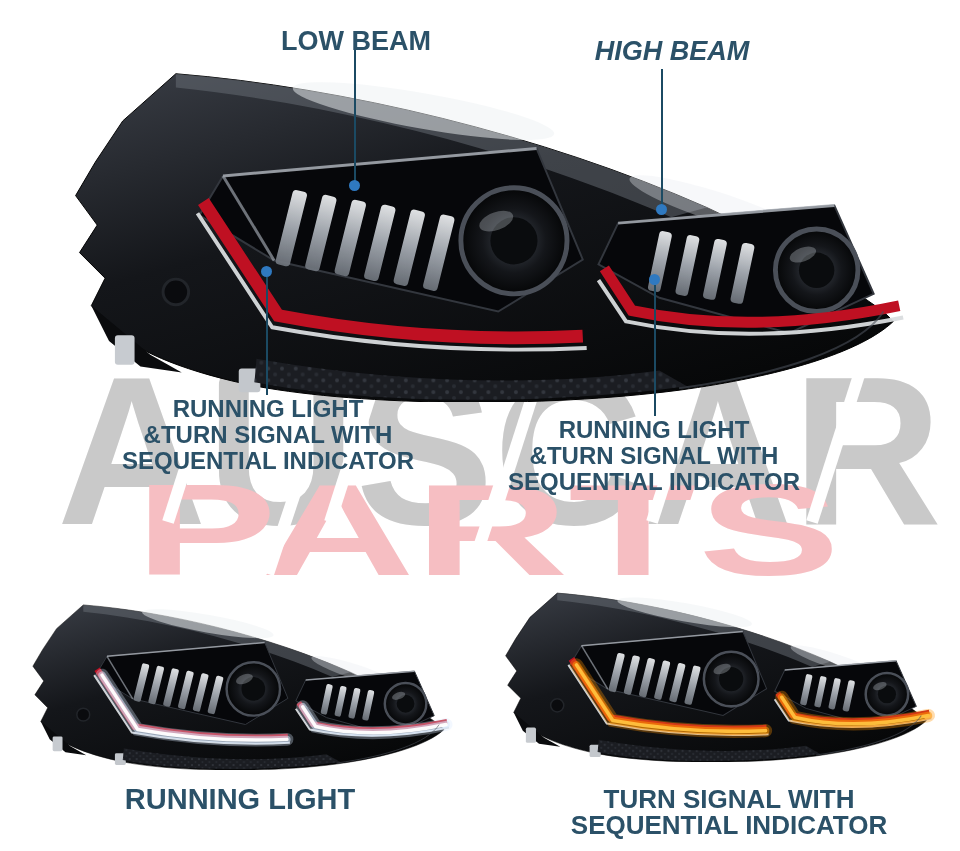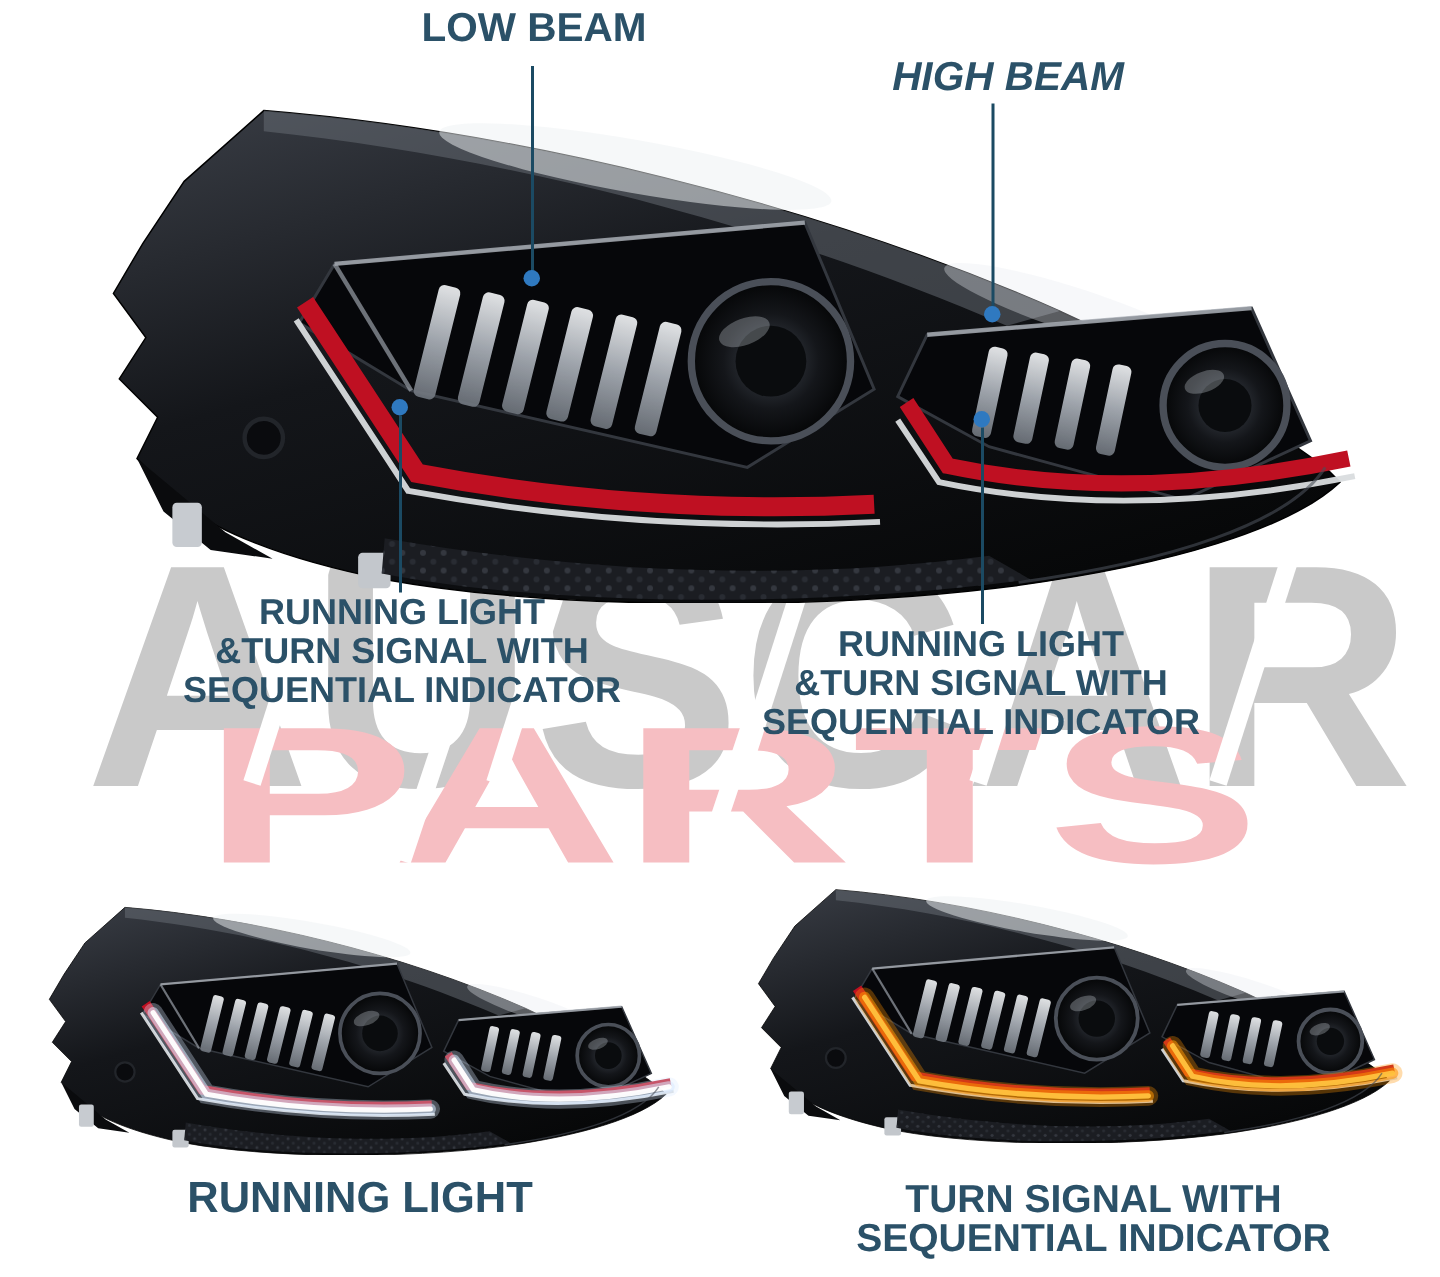--- a/index.html
+++ b/index.html
@@ -141,21 +141,21 @@
         <path d="M230,306 C380,332 520,334 640,318 L668,334 C520,354 340,352 228,330 Z" fill="url(#hexp)" opacity="0.8"></path>
         <path d="M868,258 C844,296 762,322 660,336" fill="none" stroke="#4a4f58" stroke-width="2" opacity="0.6"></path>
       </symbol>
     </defs>
   </svg>
 
   <svg class="photo hl-off" style="left:30px;top:58px;width:905px;height:344px;" viewBox="0 0 920 350">
     <use href="#hl"></use>
   </svg>
 
-  <div class="lbl lbl-top" style="left:246px;top:4px;width:220px;text-align:center;">LOW BEAM</div>
+  <div class="lbl lbl-top" style="left:246px;top:27px;width:220px;text-align:center;">LOW BEAM</div>
   <div class="cline" style="left:354px;top:44px;height:140px;"></div>
   <div class="cdot" style="left:349px;top:180px;"></div>
 
   <div class="lbl lbl-top" style="left:562px;top:37px;width:220px;font-style:italic;">HIGH BEAM</div>
   <div class="cline" style="left:661px;top:69px;height:138px;"></div>
   <div class="cdot" style="left:656px;top:204px;"></div>
 
   <div class="cdot" style="left:261px;top:266px;"></div>
   <div class="cline" style="left:266px;top:277px;height:118px;"></div>
   <div class="lbl lbl-mid" style="left:118px;top:396px;width:300px;">

